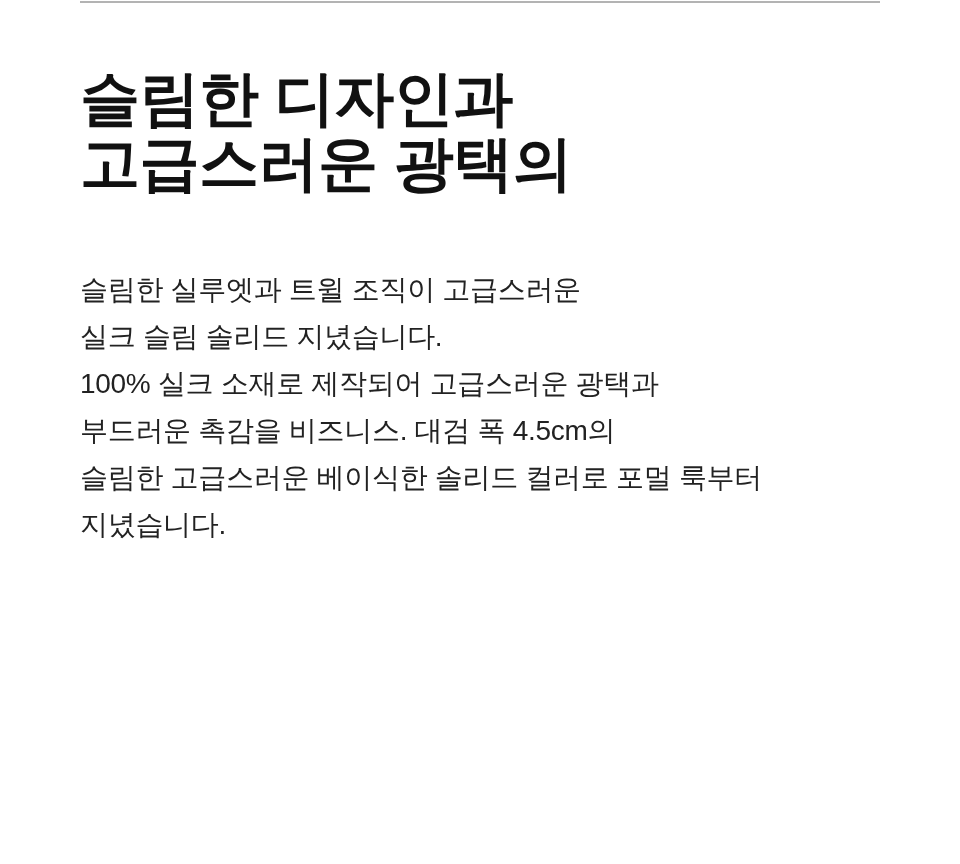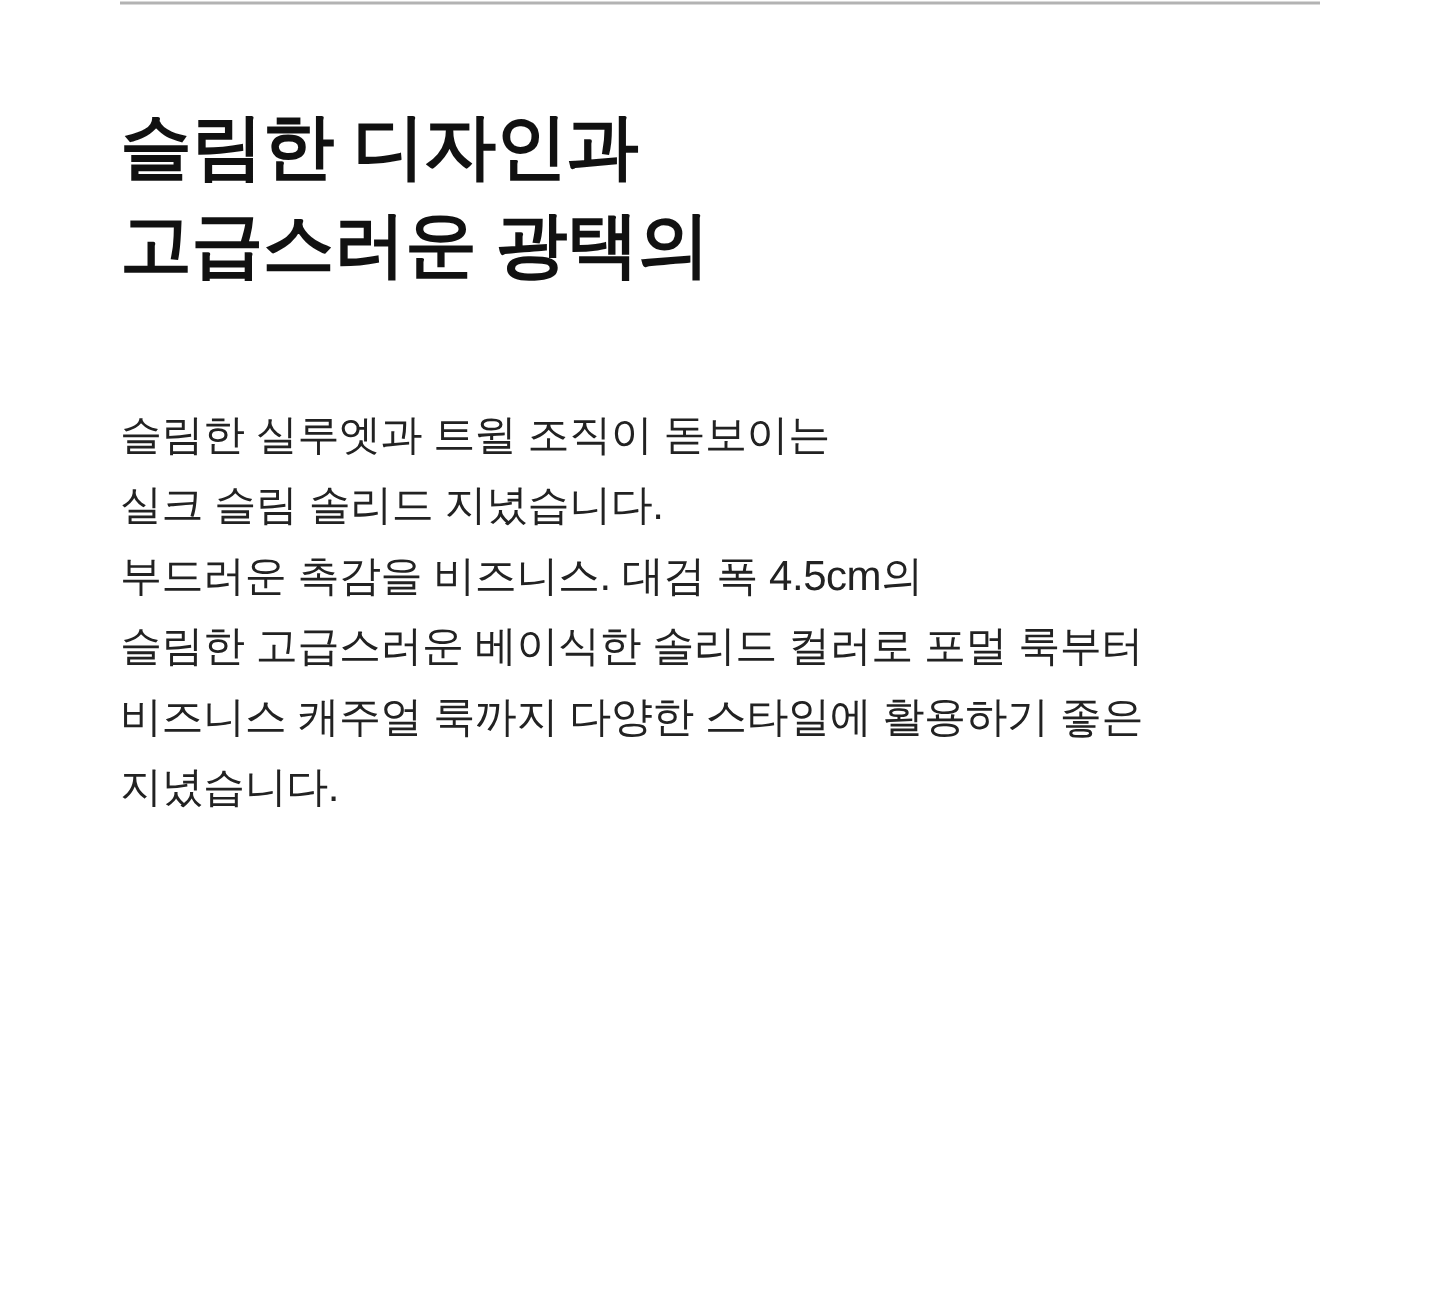--- a/index.html
+++ b/index.html
@@ -23,21 +23,21 @@
   }
   .top-divider {
     border: 0;
     height: 2px;
     width: 800px;
     background: var(--divider-color);
     margin-top: 1px;
   }
   .headline {
     margin-top: 63px;
-    font-size: 48px;
+    font-size: 60px;
     line-height: 65px;
     font-weight: 700;
     letter-spacing: -0.5px;
     color: var(--heading-color);
   }
   .headline .line { display: block; }
   .description {
     margin-top: 70px;
     font-size: 28px;
     line-height: 47px;
@@ -52,20 +52,20 @@
 
 <div class="content">
   <hr class="top-divider">
 
   <h1 class="headline">
     <span class="line">슬림한 디자인과</span>
     <span class="line">고급스러운 광택의</span>
   </h1>
 
   <p class="description">
-    <span class="line">슬림한 실루엣과 트윌 조직이 돋보이는</span>
+    <span class="line">슬림한 실루엣과 트윌 조직이 고급스러운</span>
     <span class="line">실크 슬림 솔리드 지녔습니다.</span>
+    <span class="line">100% 실크 소재로 제작되어 고급스러운 광택과</span>
     <span class="line">부드러운 촉감을 비즈니스. 대검 폭 4.5cm의</span>
     <span class="line">슬림한 고급스러운 베이식한 솔리드 컬러로 포멀 룩부터</span>
-    <span class="line">비즈니스 캐주얼 룩까지 다양한 스타일에 활용하기 좋은</span>
     <span class="line">지녔습니다.</span>
   </p>
 </div>
 
 </body></html>

